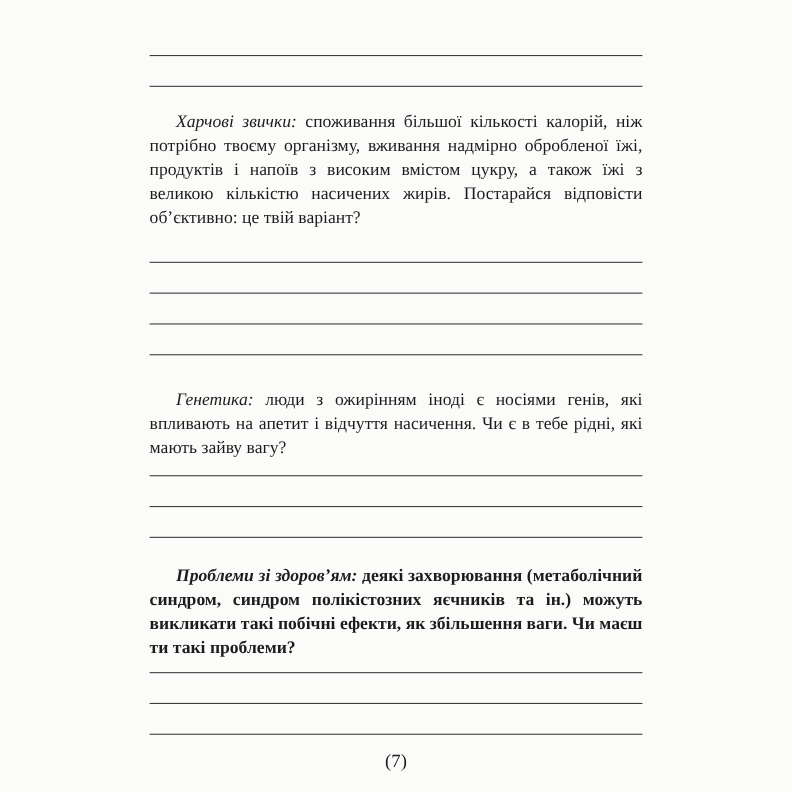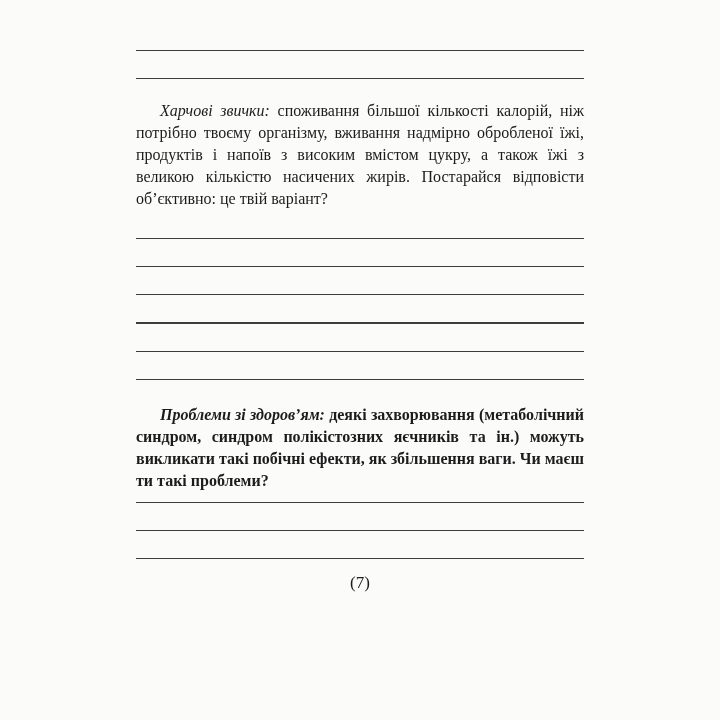--- a/index.html
+++ b/index.html
@@ -62,20 +62,21 @@
 
   <p class="para p1"><span class="lead">Харчові звички:</span> <span>споживання більшої кількості калорій, ніж потрібно твоєму організму, вживання надмірно обробленої їжі, продуктів і напоїв з високим вмістом цукру, а також їжі з великою кількістю насичених жирів. Постарайся відповісти об’єктивно: це твій варіант?</span></p>
 
   <div class="rules">
     <div class="rule"></div>
     <div class="rule"></div>
     <div class="rule"></div>
     <div class="rule"></div>
   </div>
 
+  <p class="para p2"><span class="lead">Генетика:</span> <span>люди з ожирінням іноді є носіями генів, які впливають на апетит і відчуття насичення. Чи є в тебе рідні, які мають зайву вагу?</span></p>
 
   <div class="rules">
     <div class="rule"></div>
     <div class="rule"></div>
     <div class="rule"></div>
   </div>
 
   <p class="para p3"><span class="lead">Проблеми зі здоров’ям:</span> <span>деякі захворювання (метаболічний синдром, синдром полікістозних яєчників та ін.) можуть викликати такі побічні ефекти, як збільшення ваги. Чи маєш ти такі проблеми?</span></p>
 
   <div class="rules">

